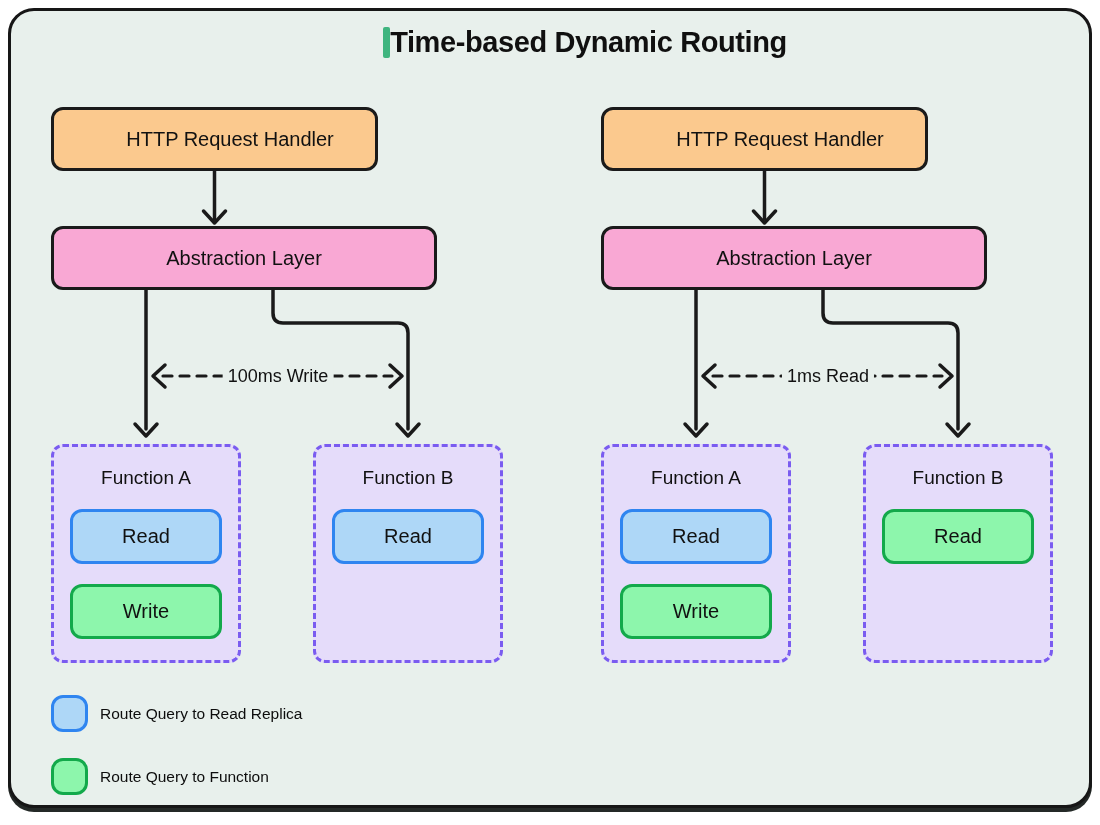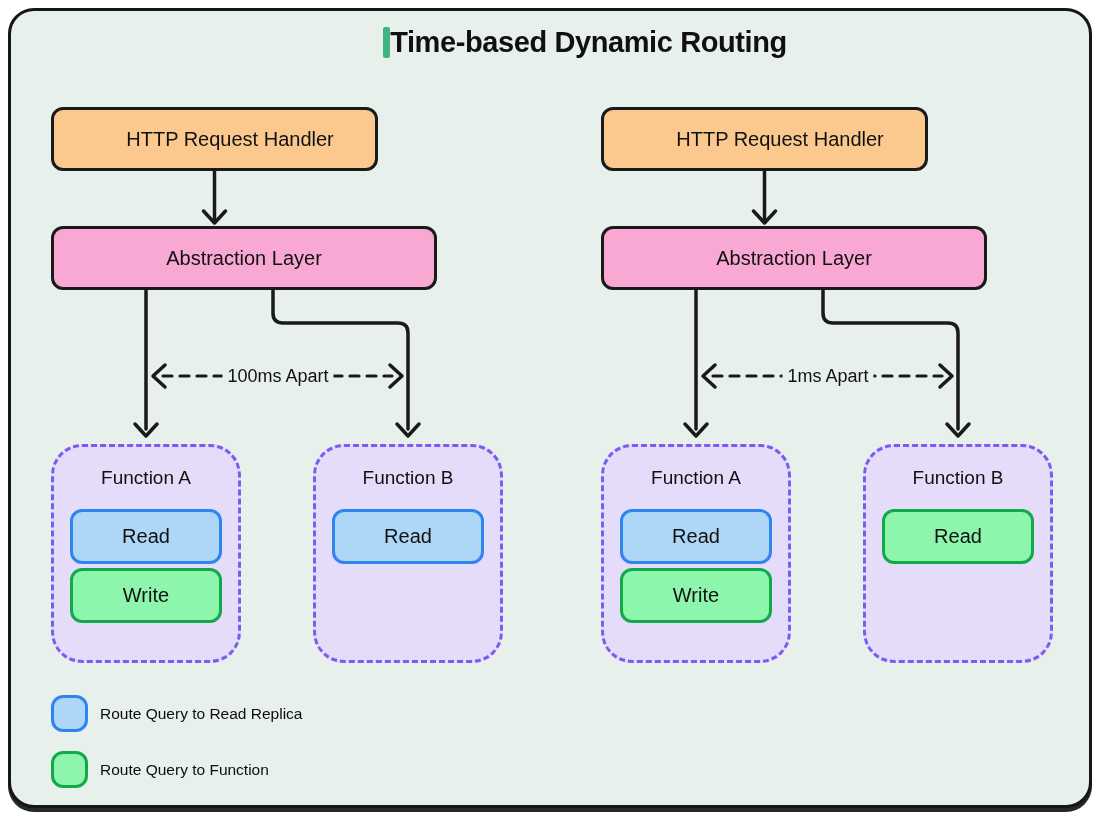--- a/index.html
+++ b/index.html
@@ -77,46 +77,46 @@
     font-weight: 500;
     white-space: nowrap;
     z-index: 3;
   }
   .func {
     position: absolute;
     box-sizing: border-box;
     width: 190px; height: 219px;
     background: #e5dcfa;
     border: 3px dashed #7a5cf0;
-    border-radius: 31px;
+    border-radius: 12px;
     padding-top: 13px;
     z-index: 2;
   }
   .func-title {
     height: 36px;
     display: flex; align-items: center; justify-content: center;
     font-size: 19px;
     font-weight: 500;
     margin-bottom: 13px;
   }
   .op {
     box-sizing: border-box;
     width: 152px; height: 55px;
-    margin: 0 auto 4px auto;
+    margin: 0 auto 20px auto;
     border-radius: 12px;
     display: flex; align-items: center; justify-content: center;
     font-size: 20px;
     font-weight: 500;
   }
   .op-read    { background: #aed7f7; border: 3px solid #2f85f0; }
   .op-primary { background: #8df6ac; border: 3px solid #13a94b; }
   .legend {
     position: absolute;
     left: 40px; top: 684px;
-    display: flex; flex-direction: column; gap: 19px;
+    display: flex; flex-direction: column; gap: 26px;
     z-index: 2;
   }
   .legend-row {
     display: flex; align-items: center; gap: 12px;
   }
   .swatch {
     box-sizing: border-box;
     width: 37px; height: 37px;
     border-radius: 12px;
   }
@@ -174,38 +174,38 @@
       <path d="M702,365 L931,365" stroke-width="3.2" stroke-dasharray="9 8"></path>
       <path d="M704,354 L692,365 L704,376" stroke-width="3.5"></path>
       <path d="M929,354 L941,365 L929,376" stroke-width="3.5"></path>
     </g>
   </svg>
 
   <div class="node handler" style="left:40px; top:96px; width:327px;">HTTP Request Handler</div>
 
   <div class="node abstraction" style="left:40px; top:215px; width:386px;">Abstraction Layer</div>
 
-  <div class="gap-label" style="left:267px; top:365px;">100ms Apart</div>
+  <div class="gap-label" style="left:267px; top:365px;">100ms Write</div>
 
   <div class="func" style="left:40px; top:433px;">
     <div class="func-title">Function A</div>
     <div class="op op-read">Read</div>
     <div class="op op-primary">Write</div>
   </div>
 
   <div class="func" style="left:302px; top:433px;">
     <div class="func-title">Function B</div>
     <div class="op op-read">Read</div>
   </div>
 
   <div class="node handler" style="left:590px; top:96px; width:327px;">HTTP Request Handler</div>
 
   <div class="node abstraction" style="left:590px; top:215px; width:386px;">Abstraction Layer</div>
 
-  <div class="gap-label" style="left:817px; top:365px;">1ms Apart</div>
+  <div class="gap-label" style="left:817px; top:365px;">1ms Read</div>
 
   <div class="func" style="left:590px; top:433px;">
     <div class="func-title">Function A</div>
     <div class="op op-read">Read</div>
     <div class="op op-primary">Write</div>
   </div>
 
   <div class="func" style="left:852px; top:433px;">
     <div class="func-title">Function B</div>
     <div class="op op-primary">Read</div>

